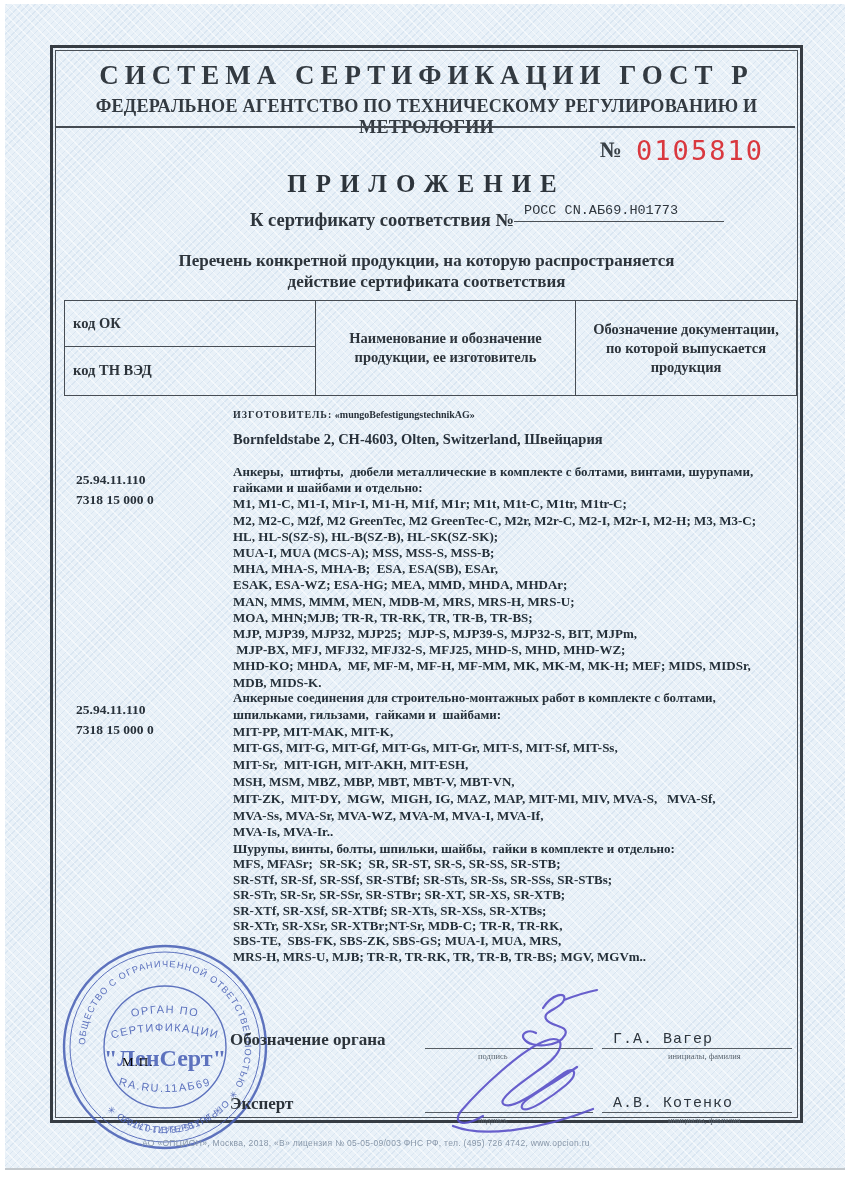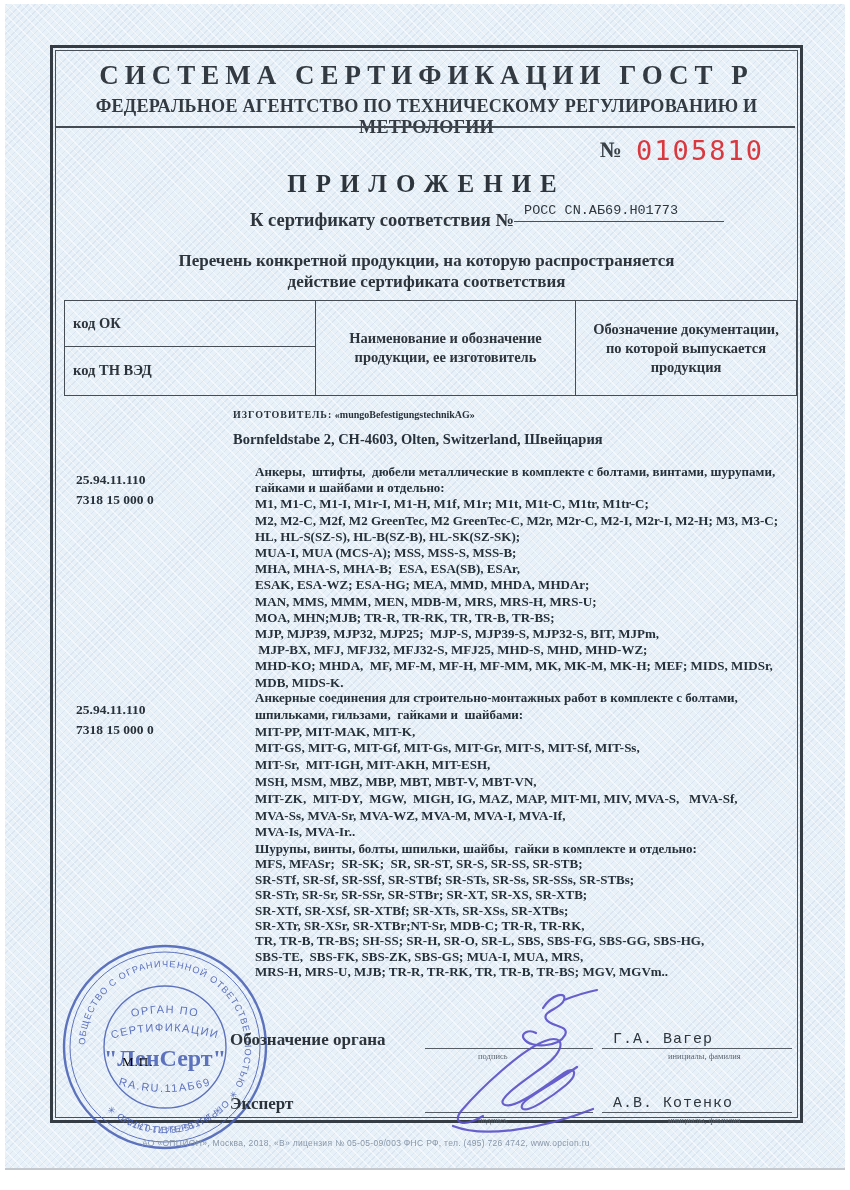--- a/index.html
+++ b/index.html
@@ -39,21 +39,21 @@
   .tcell-split > div:first-child{border-bottom:1px solid #474d54;}
   .tcell-center{display:flex;align-items:center;justify-content:center;text-align:center;white-space:pre-line;line-height:19px;}
   .manu{left:233px;top:409px;font-size:10px;color:#28313a;}
   .manu-label{letter-spacing:1px;font-weight:600;}
   .manu-name{font-weight:700;}
   .manu-addr{left:233px;top:431px;font-size:14.5px;font-weight:700;color:#28313a;}
   .codes{left:76px;width:150px;font-size:13.5px;font-weight:700;color:#28313a;line-height:20px;white-space:pre;}
   .codes1{top:470px;}
   .codes2{top:700px;}
   .pblock{left:233px;width:570px;color:#253039;font-weight:700;}
-  .pblock div{white-space:pre;margin-left:22px;}
+  .pblock div{white-space:pre;}
   .block1{top:464px;font-size:13px;line-height:16.2px;}
   .block2{top:690px;font-size:13px;line-height:16.8px;}
   .block3{top:841px;font-size:13px;line-height:15.4px;}
   .sig-role{font-size:17px;font-weight:700;color:#2c333a;}
   .sig-line{border-bottom:1.2px solid #565d64;}
   .sig-caption{font-size:8.5px;color:#5a646e;}
   .sig-name{font-family:"Liberation Mono",monospace;font-size:15px;color:#2e363e;letter-spacing:1px;}
   .mp{left:122px;top:1054px;font-size:13px;color:#000000;letter-spacing:1px;}
   .footer{left:0;top:1138px;width:732px;text-align:center;font-family:"Liberation Sans",sans-serif;
     font-size:8.5px;color:#8796a8;letter-spacing:.3px;}
@@ -142,21 +142,20 @@
       <div>MVA-Is, MVA-Ir..</div>
     </div>
 
   <div class="abs pblock block3">
       <div>Шурупы, винты, болты, шпильки, шайбы,  гайки в комплекте и отдельно:</div>
       <div>MFS, MFASr;  SR-SK;  SR, SR-ST, SR-S, SR-SS, SR-STB;</div>
       <div>SR-STf, SR-Sf, SR-SSf, SR-STBf; SR-STs, SR-Ss, SR-SSs, SR-STBs;</div>
       <div>SR-STr, SR-Sr, SR-SSr, SR-STBr; SR-XT, SR-XS, SR-XTB;</div>
       <div>SR-XTf, SR-XSf, SR-XTBf; SR-XTs, SR-XSs, SR-XTBs;</div>
       <div>SR-XTr, SR-XSr, SR-XTBr;NT-Sr, MDB-C; TR-R, TR-RK,</div>
-      <div>TR, TR-B, TR-BS; SH-SS; SR-H, SR-O, SR-L, SBS, SBS-FG, SBS-GG, SBS-HG,</div>
       <div>SBS-TE,  SBS-FK, SBS-ZK, SBS-GS; MUA-I, MUA, MRS,</div>
       <div>MRS-H, MRS-U, MJB; TR-R, TR-RK, TR, TR-B, TR-BS; MGV, MGVm..</div>
     </div>
 
   <svg class="abs stamp" viewBox="0 0 214 214">
     <defs>
       <path id="ringPath" d="M 27 107 A 80 80 0 1 1 187 107 A 80 80 0 1 1 27 107"></path>
       <path id="bottomPath" d="M 21 107 A 86 86 0 0 0 193 107"></path>
       <path id="innerArc1" d="M 58 82 Q 107 64 156 82"></path>
       <path id="innerArc2" d="M 50 100 Q 107 82 164 100"></path>

